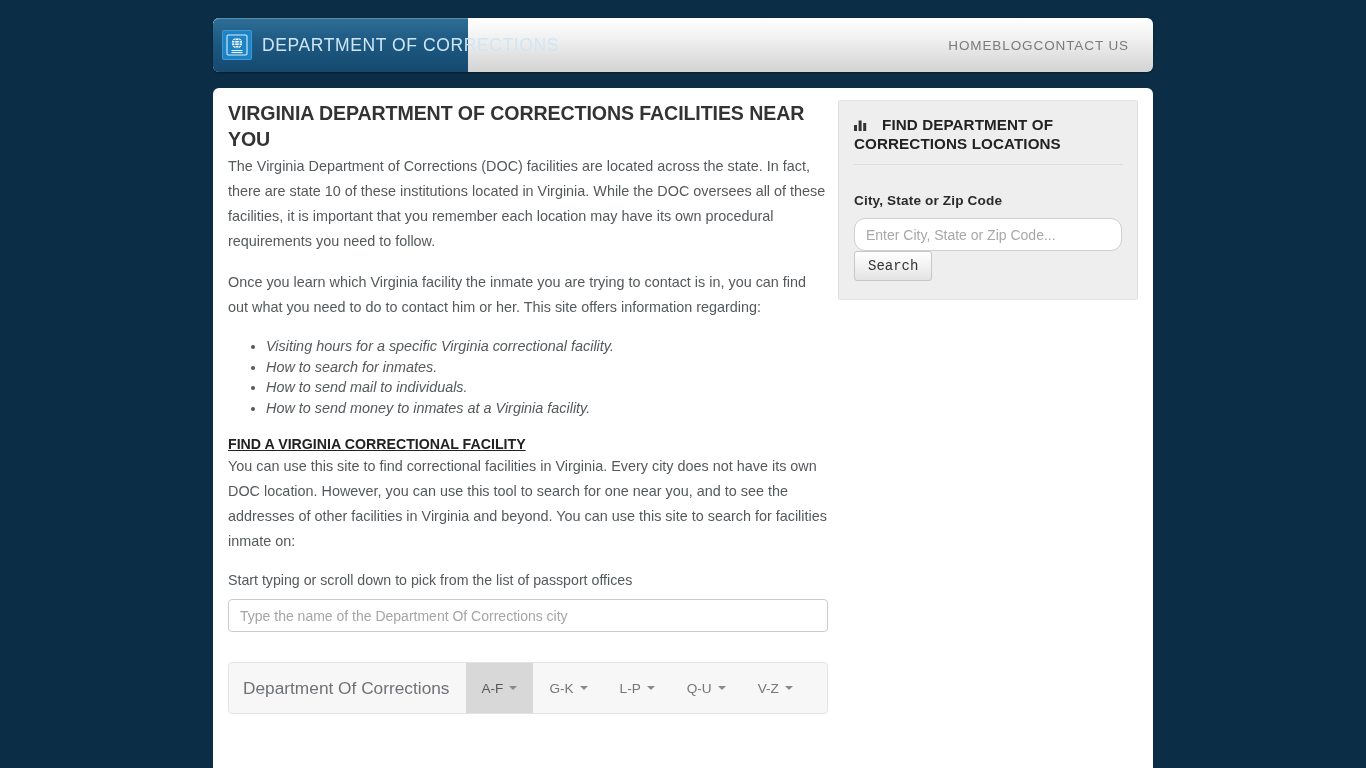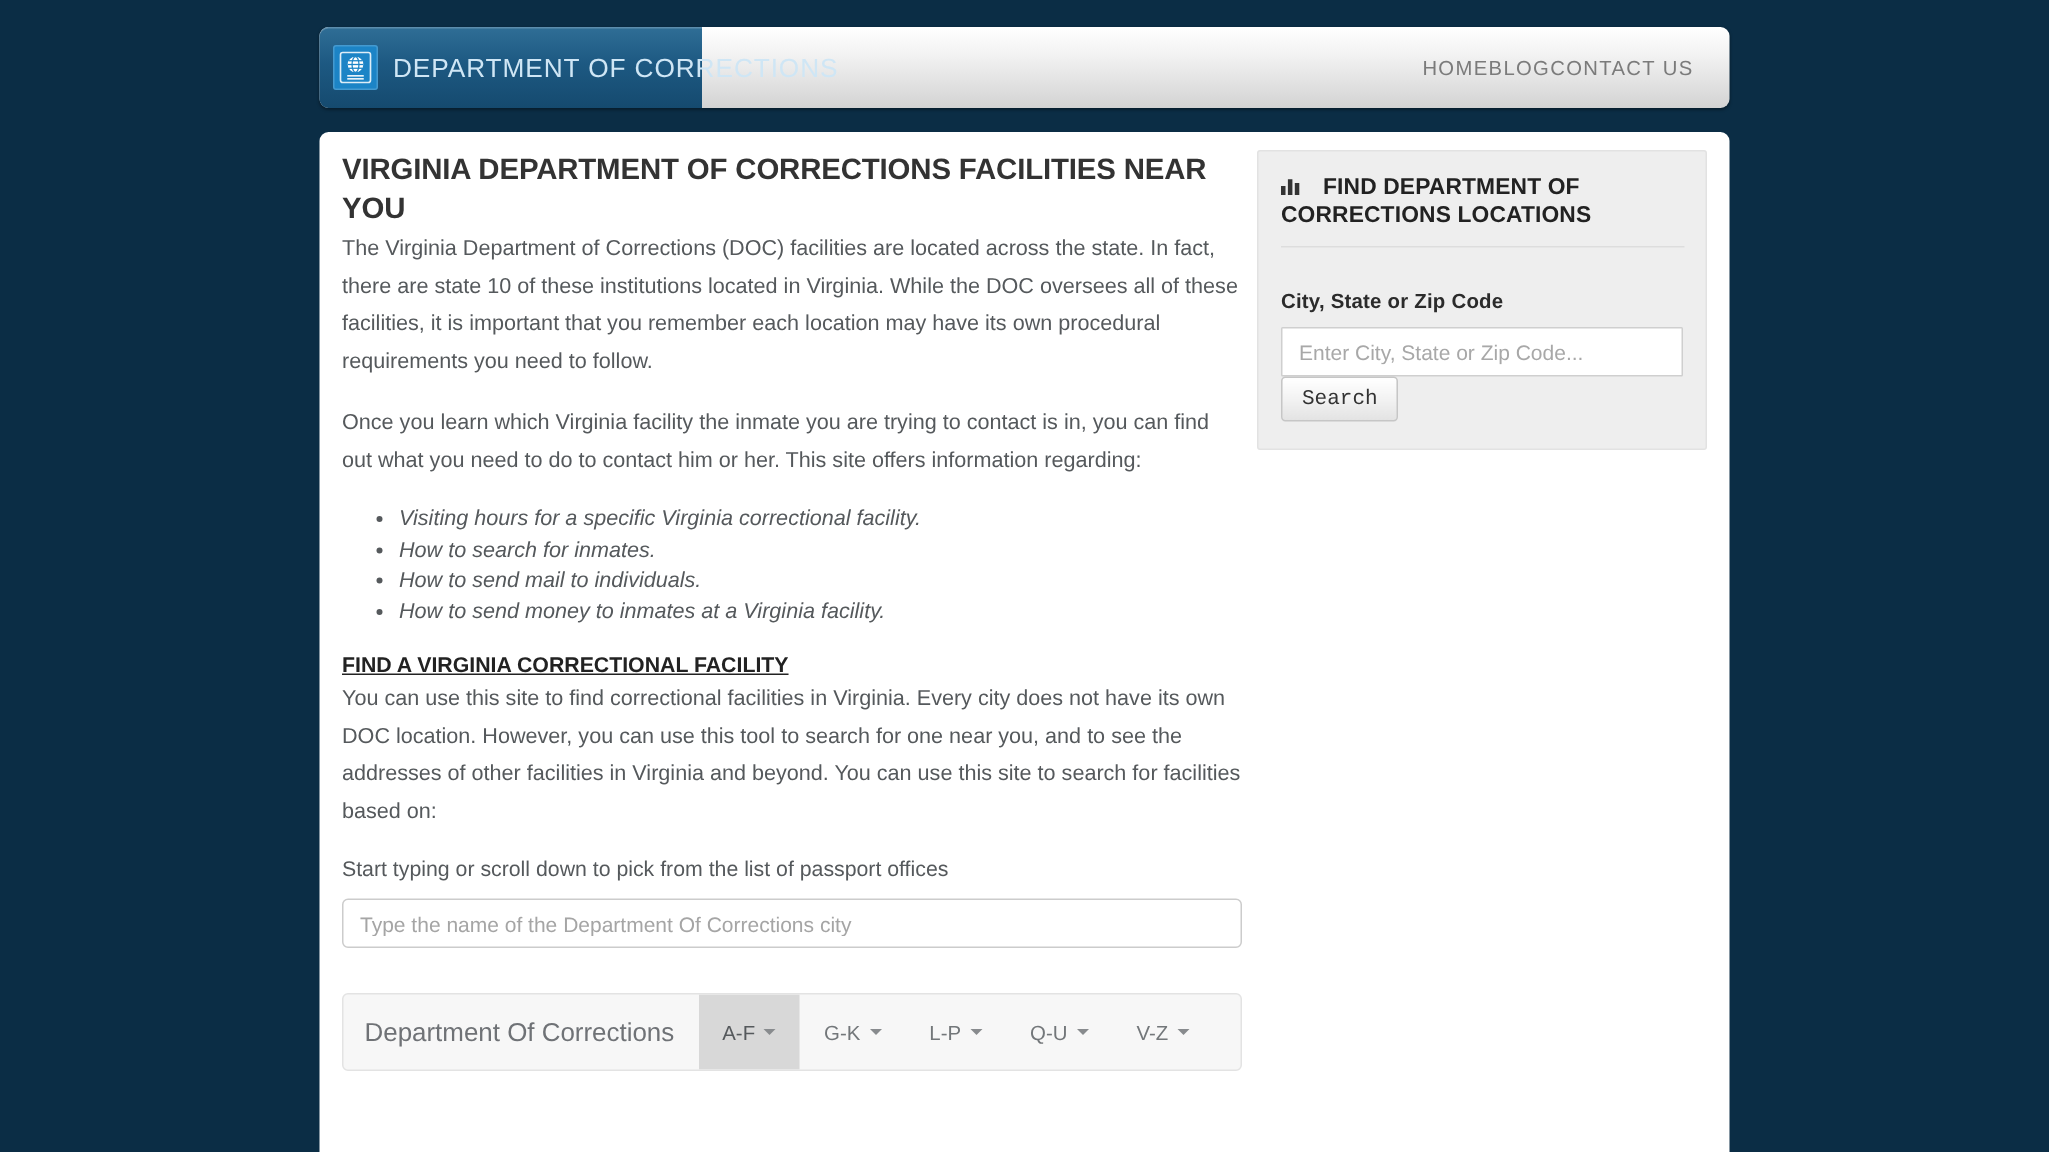--- a/index.html
+++ b/index.html
@@ -237,21 +237,21 @@
     box-sizing: border-box;
     margin-top: 10px;
     width: 268px;
     height: 33px;
     padding: 6px 11px;
     font-size: 14px;
     font-family: "Liberation Sans", sans-serif;
     color: #555;
     background: #ffffff;
     border: 1px solid #cfcfcf;
-    border-radius: 1px;
+    border-radius: 11px;
     outline: none;
   }
   .sidebar-input::placeholder { color: #a8a8a8; }
   .search-btn {
     padding: 6px 13px;
     font-size: 14px;
     font-family: Liberation Mono, monospace;
     color: #333333;
     background: linear-gradient(to bottom, #ffffff 0%, #f1f1f1 55%, #e3e3e3 100%);
     border: 1px solid #c6c6c6;
@@ -295,21 +295,21 @@
     <p class="body-text">Once you learn which Virginia facility the inmate you are trying to contact is in, you can find out what you need to do to contact him or her. This site offers information regarding:</p>
 
     <ul class="body-list">
       <li>Visiting hours for a specific Virginia correctional facility.</li>
       <li>How to search for inmates.</li>
       <li>How to send mail to individuals.</li>
       <li>How to send money to inmates at a Virginia facility.</li>
     </ul>
 
     <h2 class="section-head">FIND A VIRGINIA CORRECTIONAL FACILITY</h2>
-    <p class="body-text">You can use this site to find correctional facilities in Virginia. Every city does not have its own DOC location. However, you can use this tool to search for one near you, and to see the addresses of other facilities in Virginia and beyond. You can use this site to search for facilities based on:</p>
+    <p class="body-text">You can use this site to find correctional facilities in Virginia. Every city does not have its own DOC location. However, you can use this tool to search for one near you, and to see the addresses of other facilities in Virginia and beyond. You can use this site to search for facilities inmate on:</p>
 
 
     <p class="typeahead-hint">Start typing or scroll down to pick from the list of passport offices</p>
     <input class="typeahead-input" type="text" placeholder="Type the name of the Department Of Corrections city" style="">
 
     <div class="tab-strip">
       <div class="tab-brand">Department Of Corrections</div>
       <div class="tab-item active">
         <span>A-F</span>
         <span class="caret"></span>

